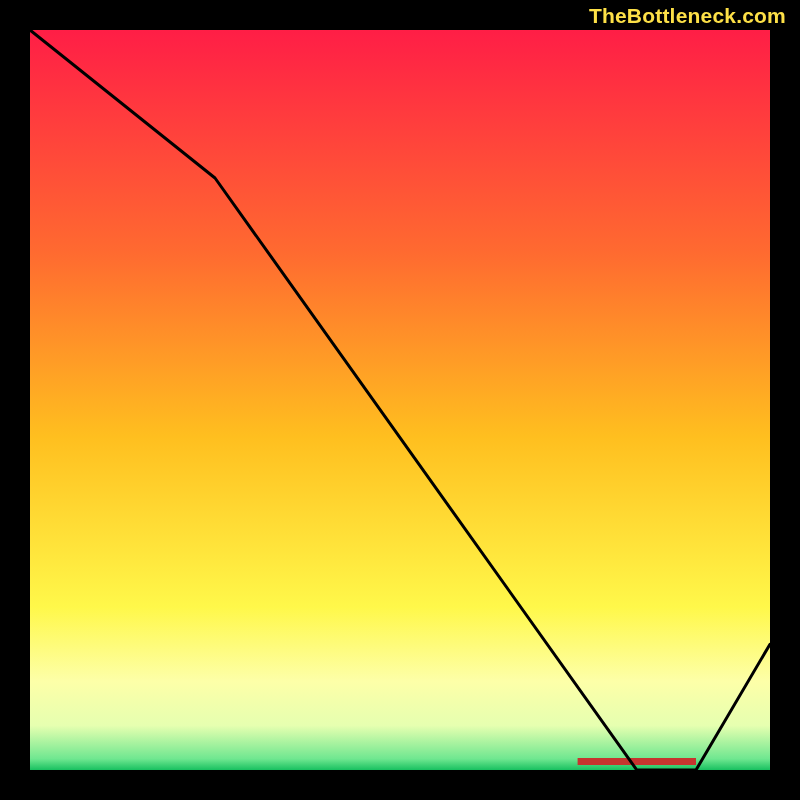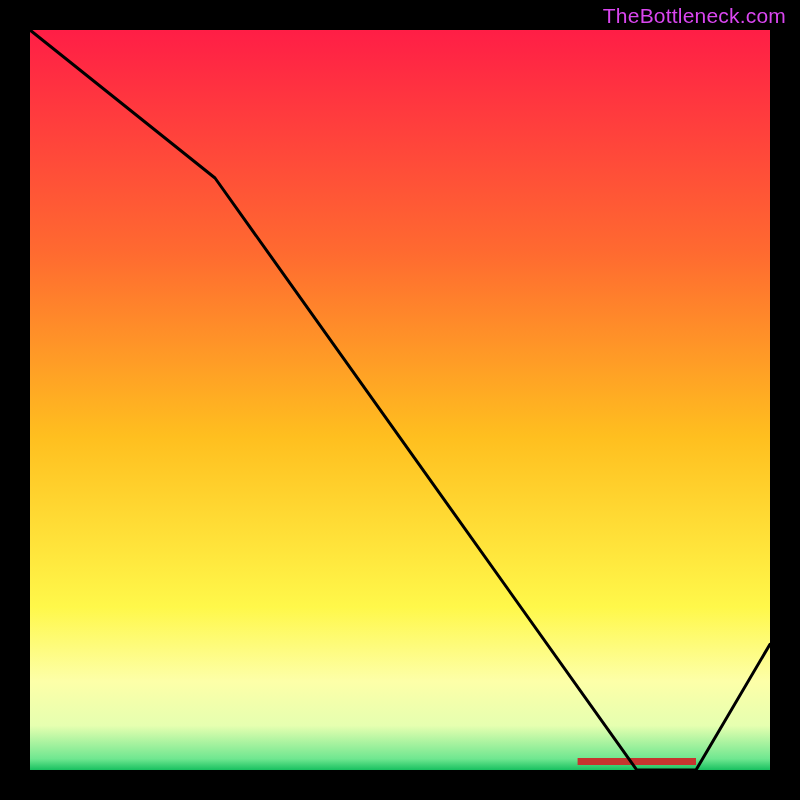--- a/index.html
+++ b/index.html
@@ -17,22 +17,22 @@
     left: 0;
     width: 800px;
     height: 800px;
     background: #000;
   }
   .watermark {
     position: absolute;
     top: 4px;
     right: 14px;
     font-size: 21px;
-    font-weight: 400;
-    color: #d946ef;
+    font-weight: 700;
+    color: #fde047;
     letter-spacing: 0.2px;
     user-select: none;
   }
   .plot {
     position: absolute;
     left: 30px;
     top: 30px;
     width: 740px;
     height: 740px;
   }

